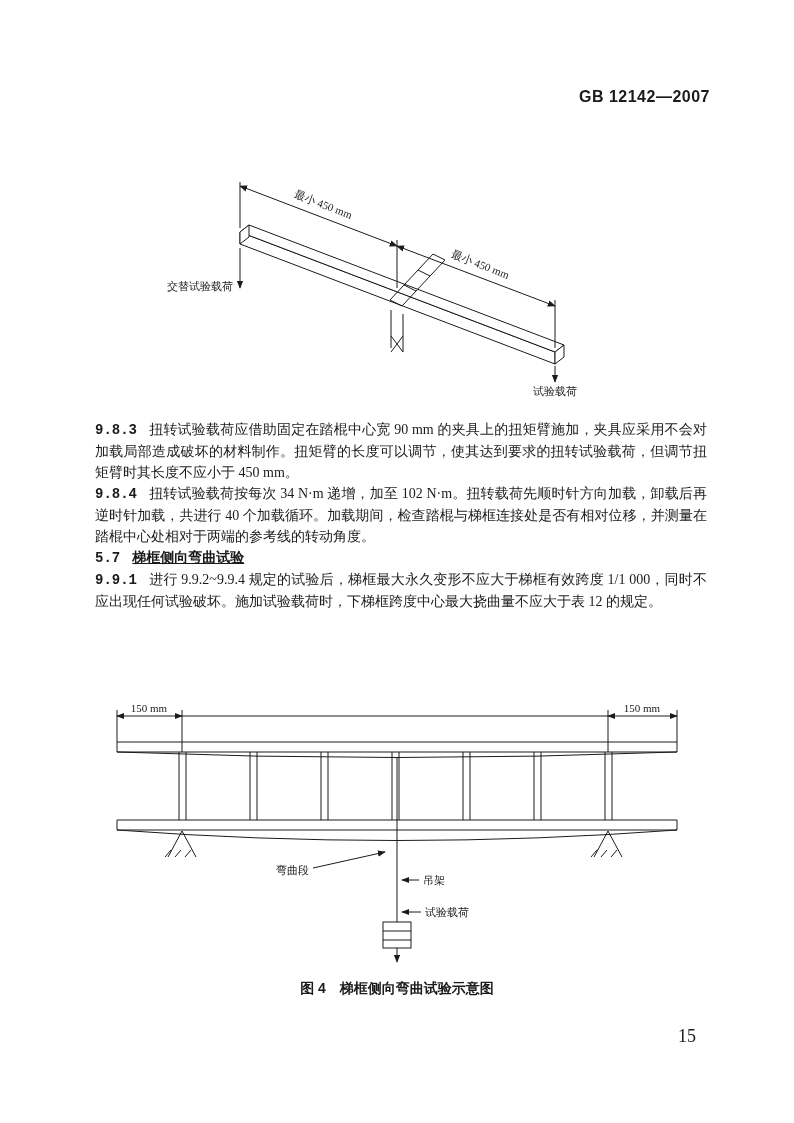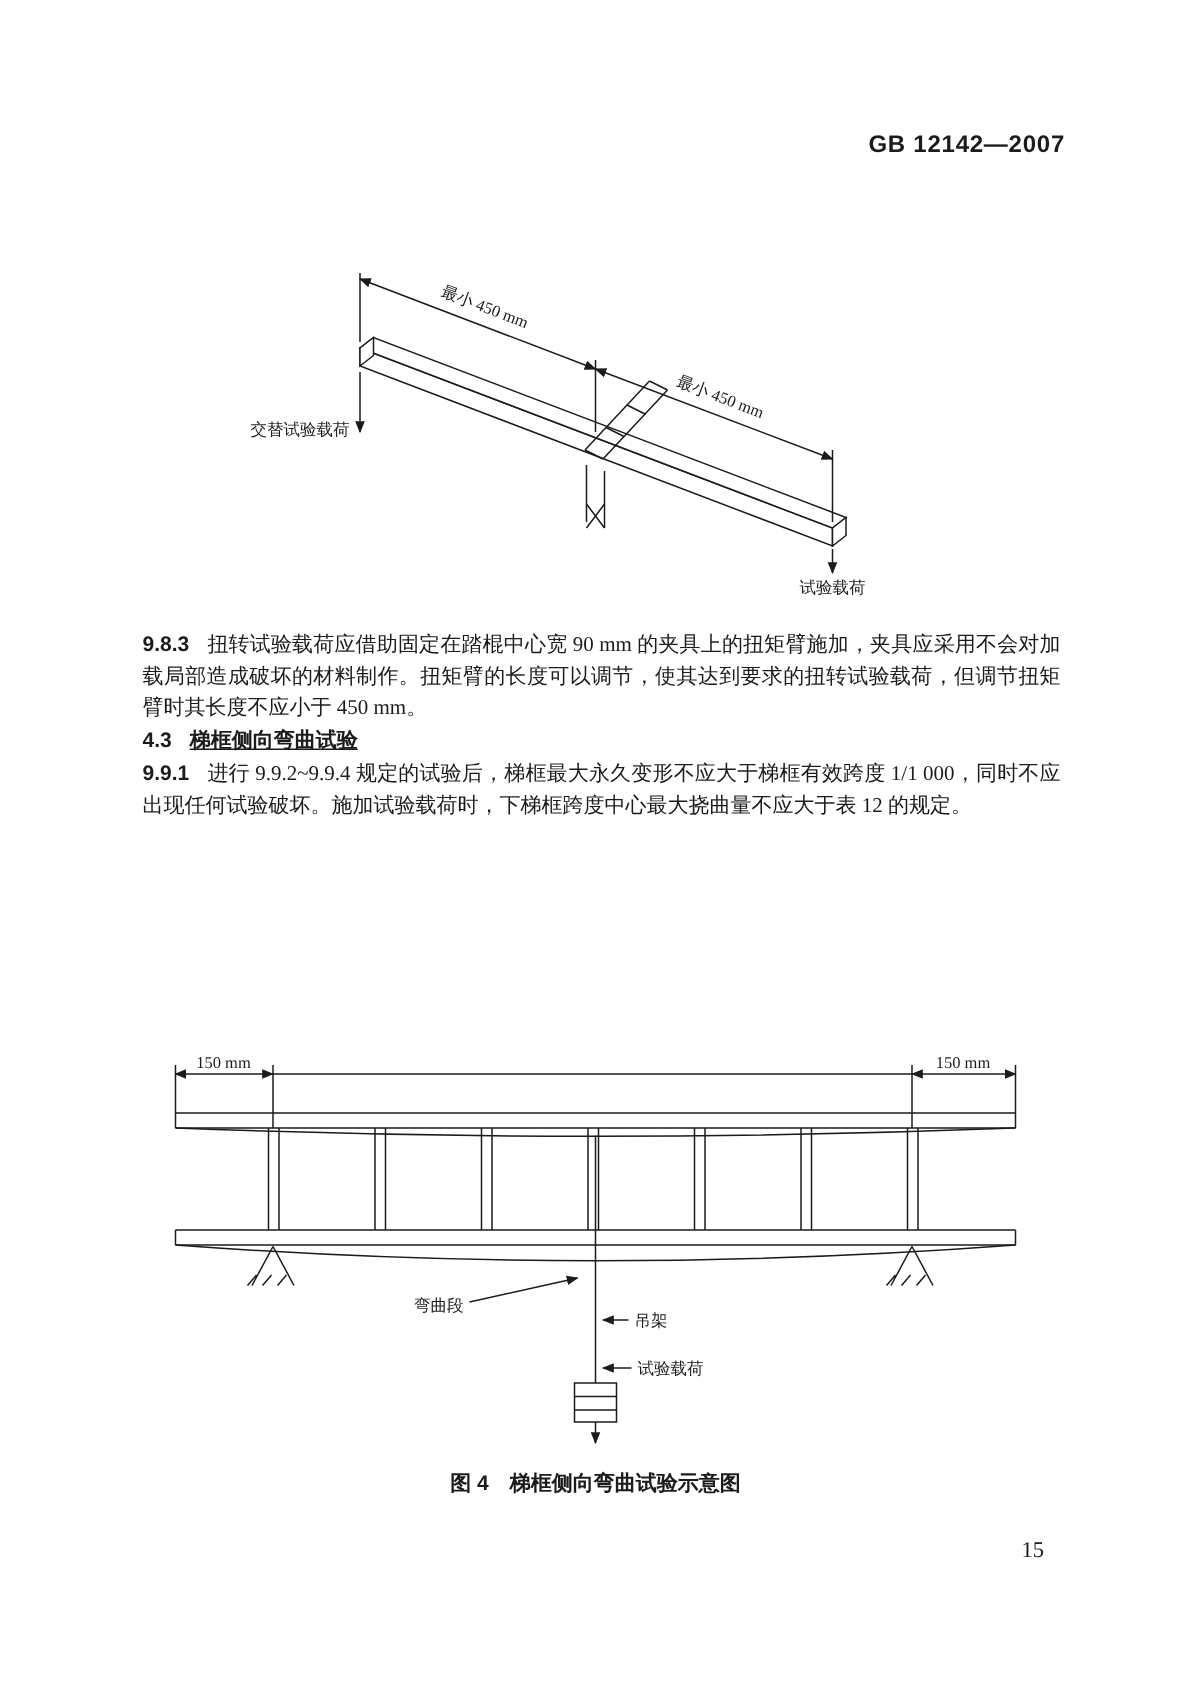--- a/index.html
+++ b/index.html
@@ -18,30 +18,30 @@
     position:absolute;left:0;width:794px;text-align:center;
     font-family:"Liberation Sans","DejaVu Sans",sans-serif;
     font-weight:bold;font-size:14px;
   }
   .text-block{
     position:absolute;left:95px;top:419px;width:612px;
     font-size:14px;line-height:21px;text-align:justify;
   }
   .para{margin:0;}
   .cnum{
-    font-family:Liberation Sans, sans-serif;
+    font-family:Liberation Mono, monospace;
     font-weight:bold;margin-right:12px;white-space:nowrap;
   }
   .para.heading .ctext{
     font-family:"Liberation Sans","DejaVu Sans",sans-serif;
     font-weight:bold;
     text-decoration:underline;
   }
   .page-number{
-    position:absolute;top:1026px;right:98px;font-size:15px;
+    position:absolute;top:1026px;right:98px;font-size:18px;
   }
   svg text{
     font-family:"Liberation Serif","DejaVu Serif",serif;
     font-size:11px;fill:#1b1b1b;
   }
   svg .ln{stroke:#1b1b1b;stroke-width:1;fill:none;}
   svg .face{stroke:#1b1b1b;stroke-width:1;fill:#ffffff;}
 </style>
 </head>
 <body>
@@ -88,21 +88,22 @@
       <g>
         <line class="ln" x1="370" y1="226" x2="370" y2="242" marker-end="url(#ah6)"></line>
         <text x="370" y="255" text-anchor="middle">试验载荷</text>
       </g>
     </svg>
   </div>
 
 
   <div class="text-block">
     <p class="para"><span class="cnum">9.8.3</span><span class="ctext">扭转试验载荷应借助固定在踏棍中心宽 90 mm 的夹具上的扭矩臂施加，夹具应采用不会对加载局部造成破坏的材料制作。扭矩臂的长度可以调节，使其达到要求的扭转试验载荷，但调节扭矩臂时其长度不应小于 450 mm。</span></p>
-    <p class="para heading"><span class="cnum">4.3</span><span class="ctext">梯框侧向弯曲试验</span></p>
+    <p class="para"><span class="cnum">9.8.4</span><span class="ctext">扭转试验载荷按每次 34 N·m 递增，加至 102 N·m。扭转载荷先顺时针方向加载，卸载后再逆时针加载，共进行 40 个加载循环。加载期间，检查踏棍与梯框连接处是否有相对位移，并测量在踏棍中心处相对于两端的参考线的转动角度。</span></p>
+    <p class="para heading"><span class="cnum">5.7</span><span class="ctext">梯框侧向弯曲试验</span></p>
     <p class="para"><span class="cnum">9.9.1</span><span class="ctext">进行 9.9.2~9.9.4 规定的试验后，梯框最大永久变形不应大于梯框有效跨度 1/1 000，同时不应出现任何试验破坏。施加试验载荷时，下梯框跨度中心最大挠曲量不应大于表 12 的规定。</span></p>
   </div>
 
   <div class="fig" style="left:87px;top:700px;">
     <svg width="620" height="275" viewBox="0 0 620 275">
       <defs>
         <marker id="ah7" viewBox="0 0 10 10" refX="9" refY="5" markerWidth="8" markerHeight="8" orient="auto-start-reverse">
           <path d="M0,1 L10,5 L0,9 z" fill="#1b1b1b"></path>
         </marker>
       </defs>

